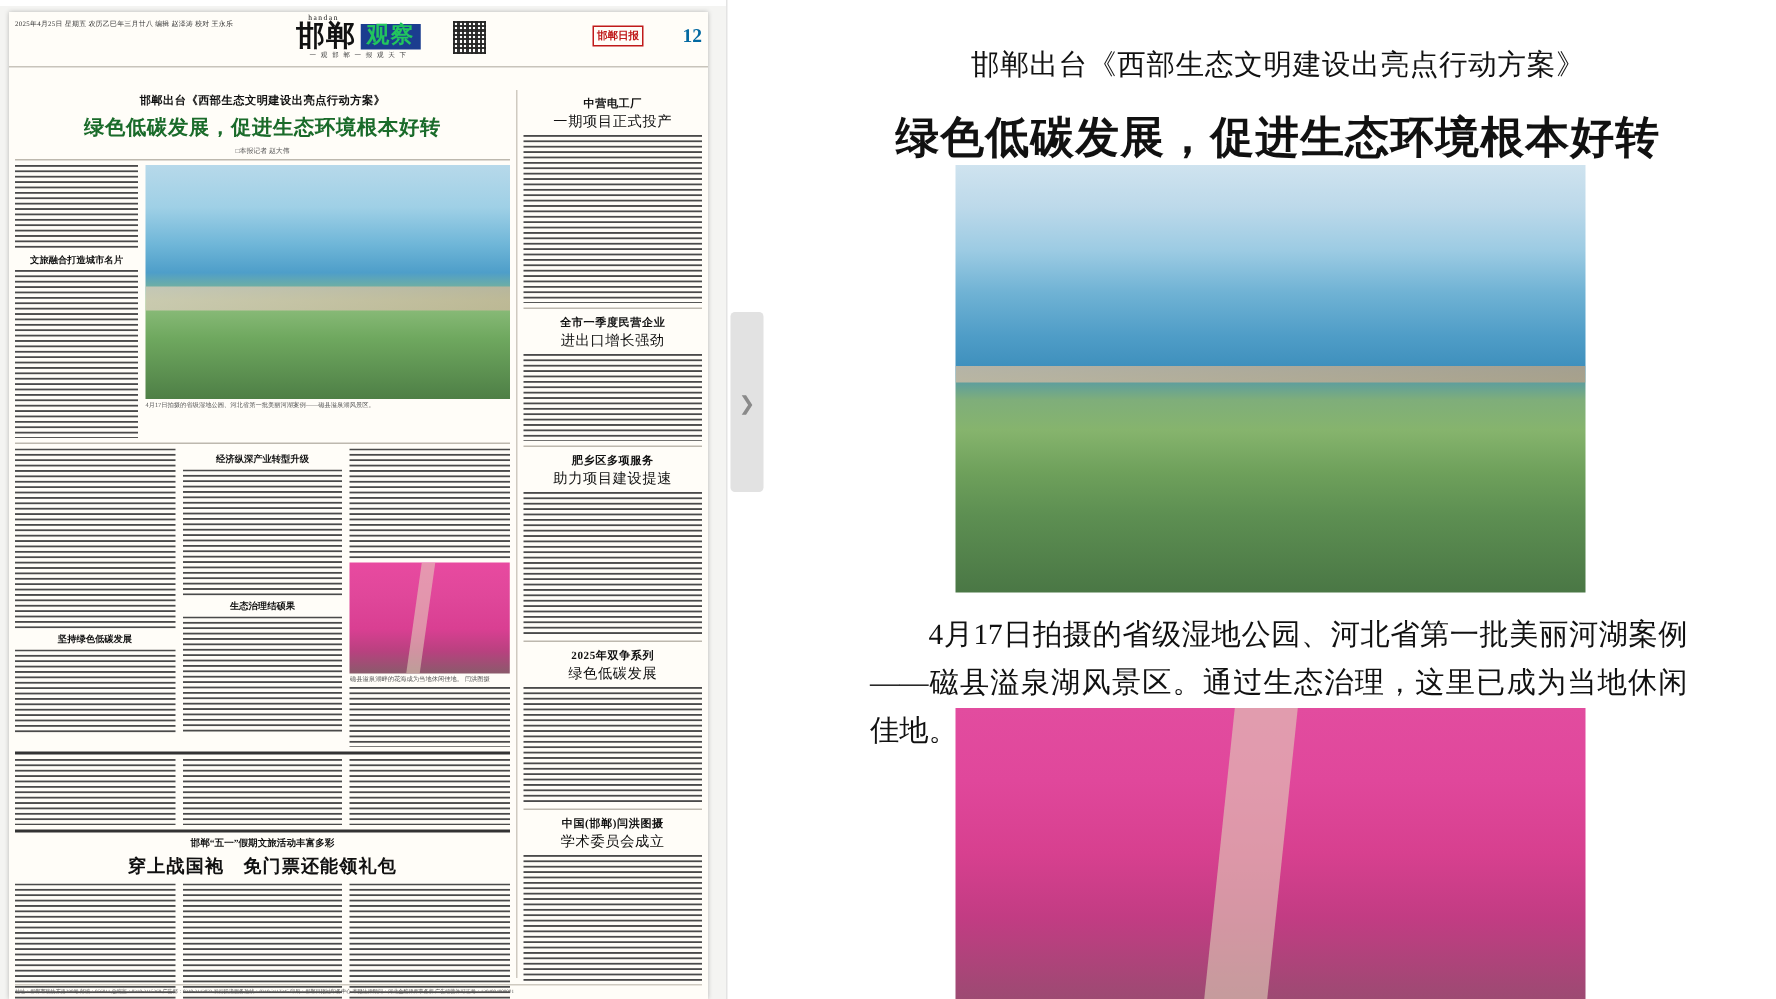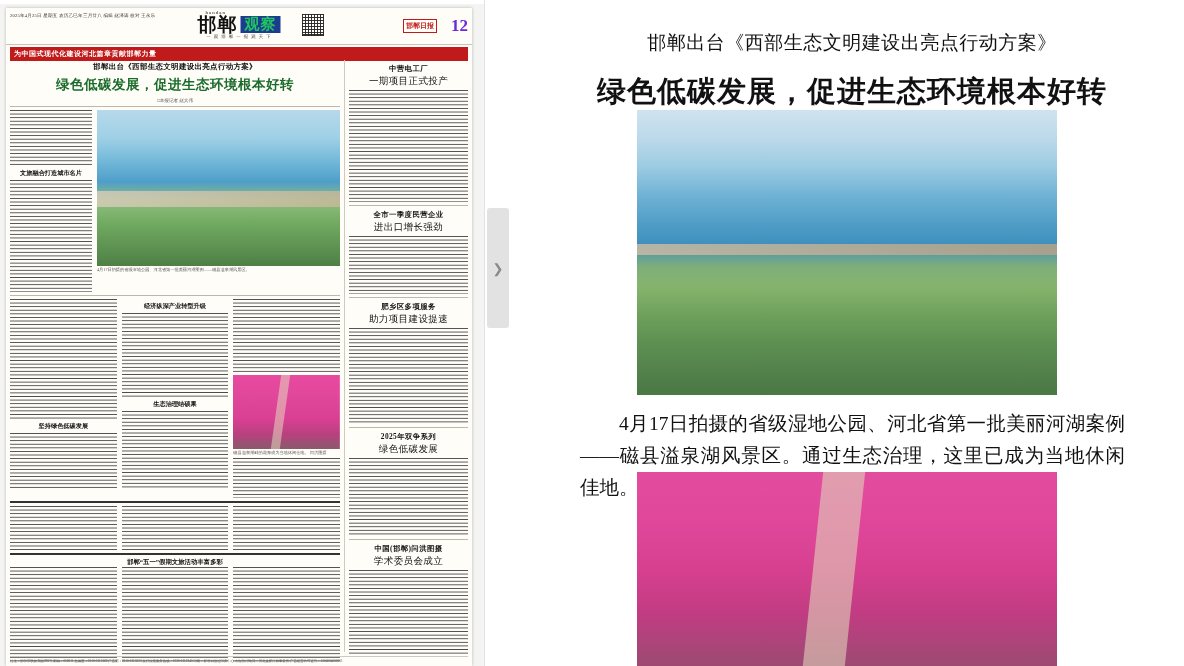--- a/index.html
+++ b/index.html
@@ -80,21 +80,21 @@
     opacity: .85;
   }
   .mh-right {
     position: absolute; right: 4px; top: 8px;
     display: flex; align-items: center; gap: 14px;
   }
   .mh-right .brand {
     font-size: 7px; color: #c01a1a; font-weight: 700;
     border: 1px solid #c01a1a; padding: 1px 2px;
   }
-  .mh-right .pnum { font-size: 17px; font-weight: 700; color: #6d28d9; }
+  .mh-right .pnum { font-size: 13px; font-weight: 700; color: #0369a1; margin-left: 12px; }
 
   .redbar {
     margin: 2px 4px 2px 4px;
     background: #c01a1a;
     color: #fff;
     font-size: 7px;
     font-weight: 700;
     padding: 2px 4px;
     letter-spacing: .5px;
   }
@@ -294,21 +294,20 @@
           <div class="gc">观察</div>
         </div>
         <div class="mh-sub">一 观 邯 郸  一 报 观 天 下</div>
         <div class="mh-qr"></div>
         <div class="mh-right">
           <div class="brand">邯郸日报</div>
           <div class="pnum">12</div>
         </div>
       </div>
 
-      <div class="redbar">为中国式现代化建设河北篇章贡献邯郸力量</div>
 
       <div class="cols">
 
         <div class="col-main">
 
           <div class="hl-kicker">邯郸出台《西部生态文明建设出亮点行动方案》</div>
           <div class="hl-main">绿色低碳发展，促进生态环境根本好转</div>
           <div class="hl-byline">□本报记者  赵大伟</div>
           <div class="rule"></div>
 
@@ -356,20 +355,21 @@
                 <div class="fake-text" style="height:44px"></div>
               </div>
             <div class="txtcol">
                 <div class="fake-text" style="height:44px"></div>
               </div>
           </div>
 
           <div class="rule-thick"></div>
 
           <div class="mid-kicker">邯郸“五一”假期文旅活动丰富多彩</div>
+          <div class="mid-title">穿上战国袍　免门票还能领礼包</div>
           <div class="txtcols2">
             <div class="txtcol">
                 <div class="fake-text" style="height:96px"></div>
               </div>
             <div class="txtcol">
                 <div class="fake-text" style="height:96px"></div>
               </div>
             <div class="txtcol">
                 <div class="fake-text" style="height:96px"></div>
               </div>

